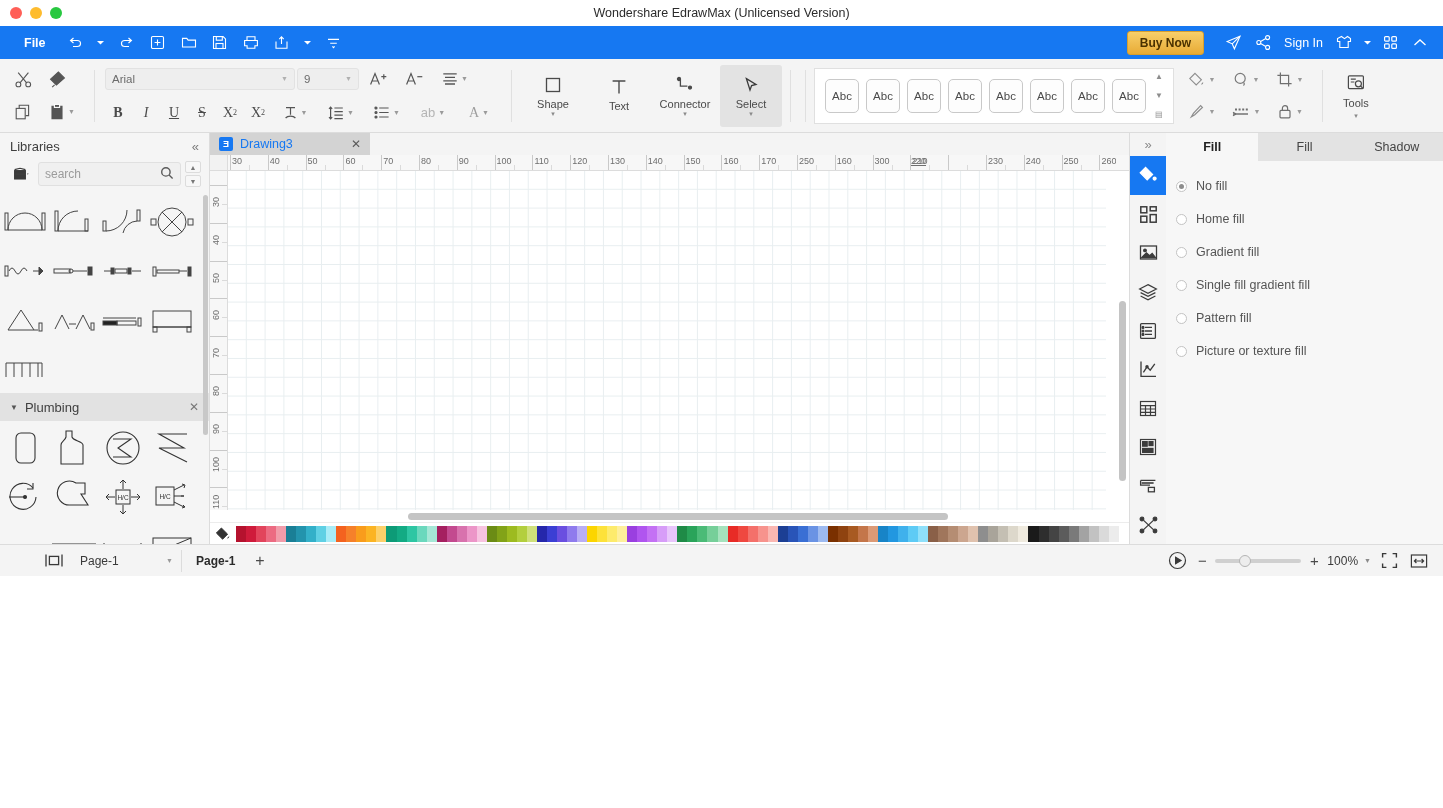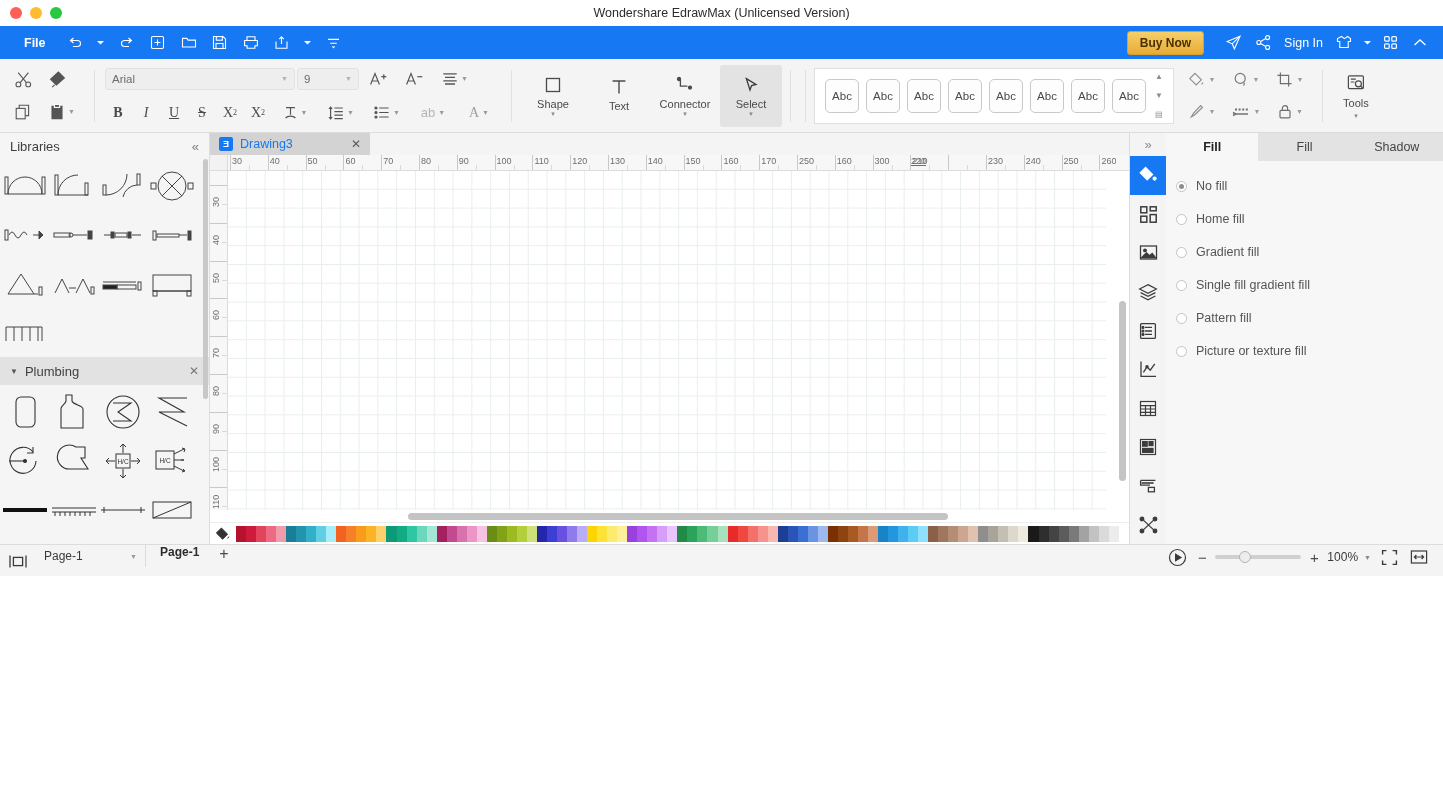--- a/index.html
+++ b/index.html
@@ -191,21 +191,21 @@
   .rtab.active { background:#f7f7f7; color:#222; font-weight:bold; }
   .fill-opts { padding:18px 0 0 10px; display:flex; flex-direction:column; gap:19px; }
   .radio-row { display:flex; align-items:center; gap:9px; font-size:12.5px; color:#555; }
   .radio { width:11px; height:11px; border-radius:50%; border:1px solid #c3c3c3; background:#fff; position:relative; }
   .radio.on::after {
     content:""; position:absolute; left:2px; top:2px; width:5px; height:5px; border-radius:50%; background:#8d8d8d;
   }
 
   
   .statusbar {
-    height:32px; background:#f4f4f4; border-top:1px solid #dcdcdc; display:flex; align-items:flex-start; flex:0 0 32px;
+    height:32px; background:#f4f4f4; border-top:1px solid #dcdcdc; display:flex; align-items:center; flex:0 0 32px;padding-left:36px;
   }
   .sb-icon { width:36px; height:32px; display:flex; align-items:center; justify-content:center; color:#4a4a4a; }
   .pagesel {
     width:110px; height:22px; display:flex; align-items:center; padding:0 8px; font-size:12px; color:#3a3a3a;
     border-right:1px solid #dcdcdc;
   }
   .pagesel .c { margin-left:auto; font-size:7px; color:#9a9a9a; }
   .pagetab { padding:0 14px; font-size:12px; font-weight:bold; color:#2b2b2b; }
   .addpage { font-size:16px; color:#4a4a4a; padding:0 6px; }
   .sb-right { margin-left:auto; display:flex; align-items:center; gap:6px; padding-right:12px; }
@@ -576,20 +576,43 @@
       <span class="dn" style="font-size:7px;color:#8a8a8a">▾</span>
     </div>
   </div>
 
   <div class="main">
 
     <div class="libpanel">
       <div class="lib-header">
         <span>Libraries</span>
         <span class="lib-collapse">«</span>
+      </div>
+      <div class="lib-search">
+        <div class="libsel">
+          <svg width="17" height="15" viewBox="0 0 17 15" fill="none" stroke="#3a3a3a" stroke-width="1.1">
+            <rect x="1.6" y="3.6" width="10.8" height="3" fill="#3a3a3a"></rect>
+            <rect x="1.6" y="7.4" width="10.8" height="4.6" fill="#3a3a3a"></rect>
+            <path d="M1.6 2.6 7 1.2l5.4 1.4"></path>
+            <path d="M14 6.4 15.6 6.4 14.8 7.8z" fill="#3a3a3a" stroke="none"></path>
+          </svg>
+        </div>
+        <div class="searchbox">
+          <span>search</span>
+          <span class="mag">
+            <svg width="14" height="14" viewBox="0 0 14 14" fill="none" stroke="#5a5a5a" stroke-width="1.4">
+              <circle cx="5.9" cy="5.9" r="4.2"></circle>
+                <path d="M9.1 9.1 12.6 12.6"></path>
+            </svg>
+          </span>
+        </div>
+        <div class="navarrows">
+          <div class="navarrow">▲</div>
+          <div class="navarrow">▼</div>
+        </div>
       </div>
 
       <div class="lib-body">
 
         <div class="shape-grid">
           <div class="shape-cell">
             <svg width="44" height="34" viewBox="0 0 44 34" fill="none" stroke="#444" stroke-width="1">
                 <rect x="2" y="8" width="3" height="17"></rect>
                 <rect x="39" y="8" width="3" height="17"></rect>
                 <path d="M5 25A17 17 0 0 1 22 8M39 25A17 17 0 0 0 22 8"></path>

